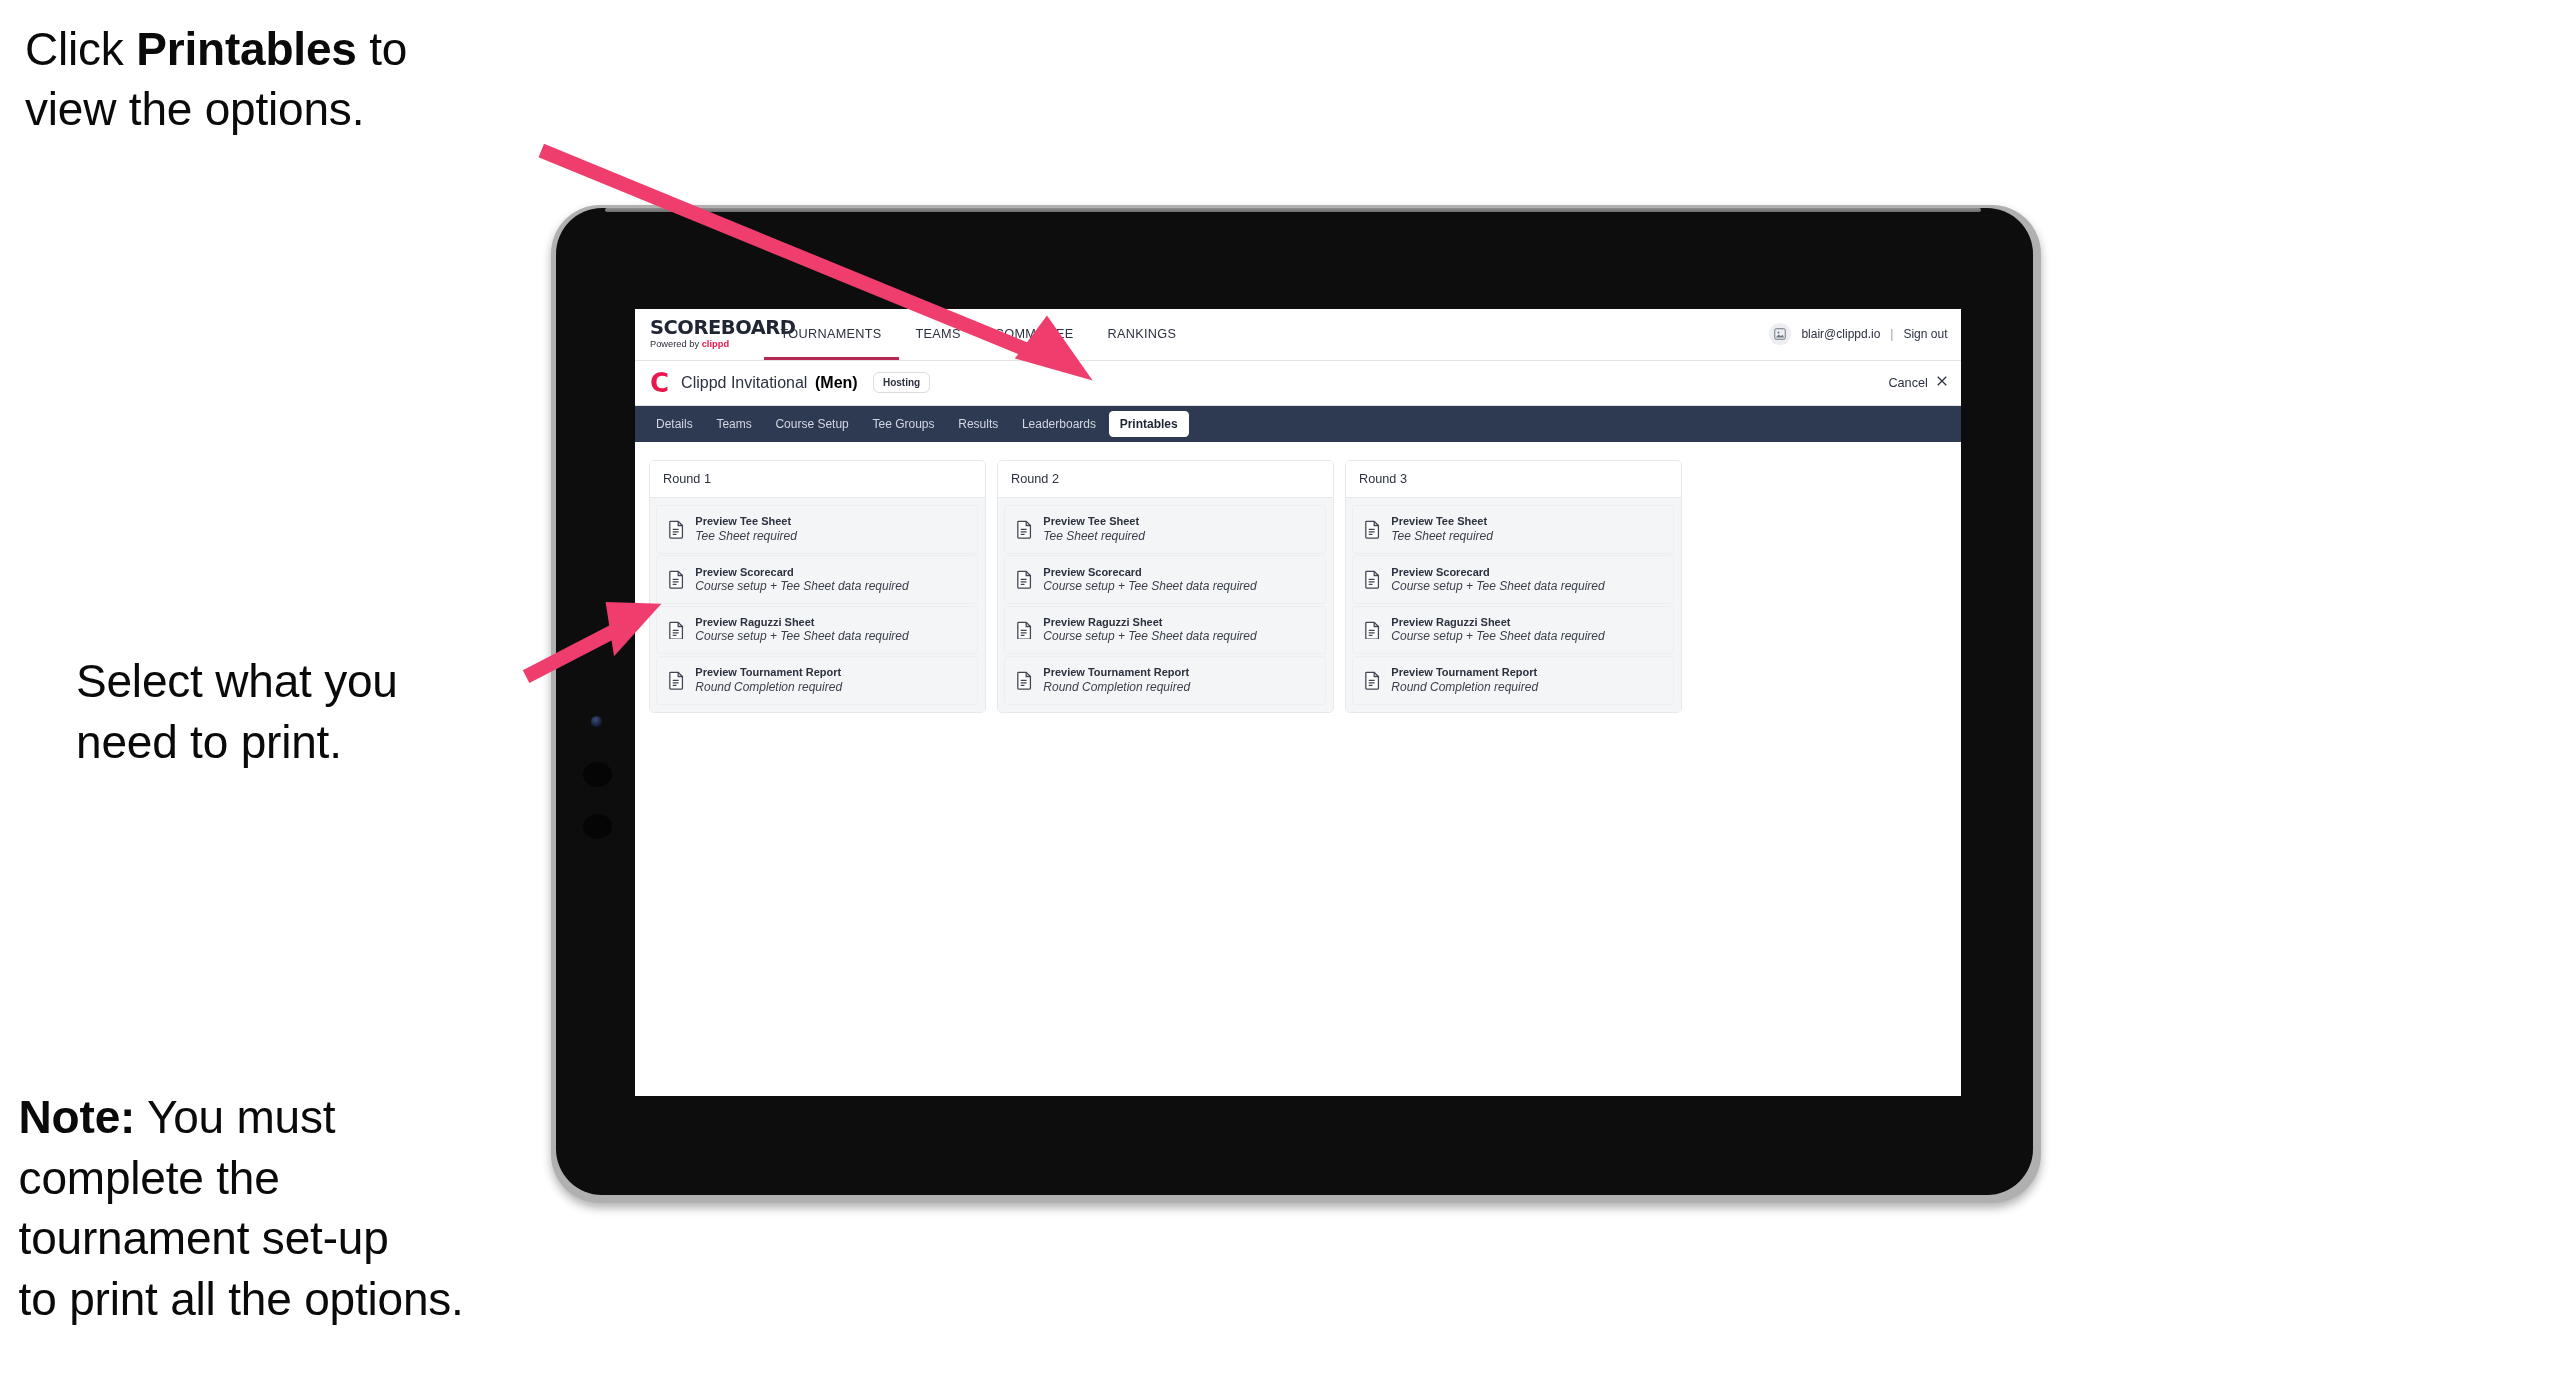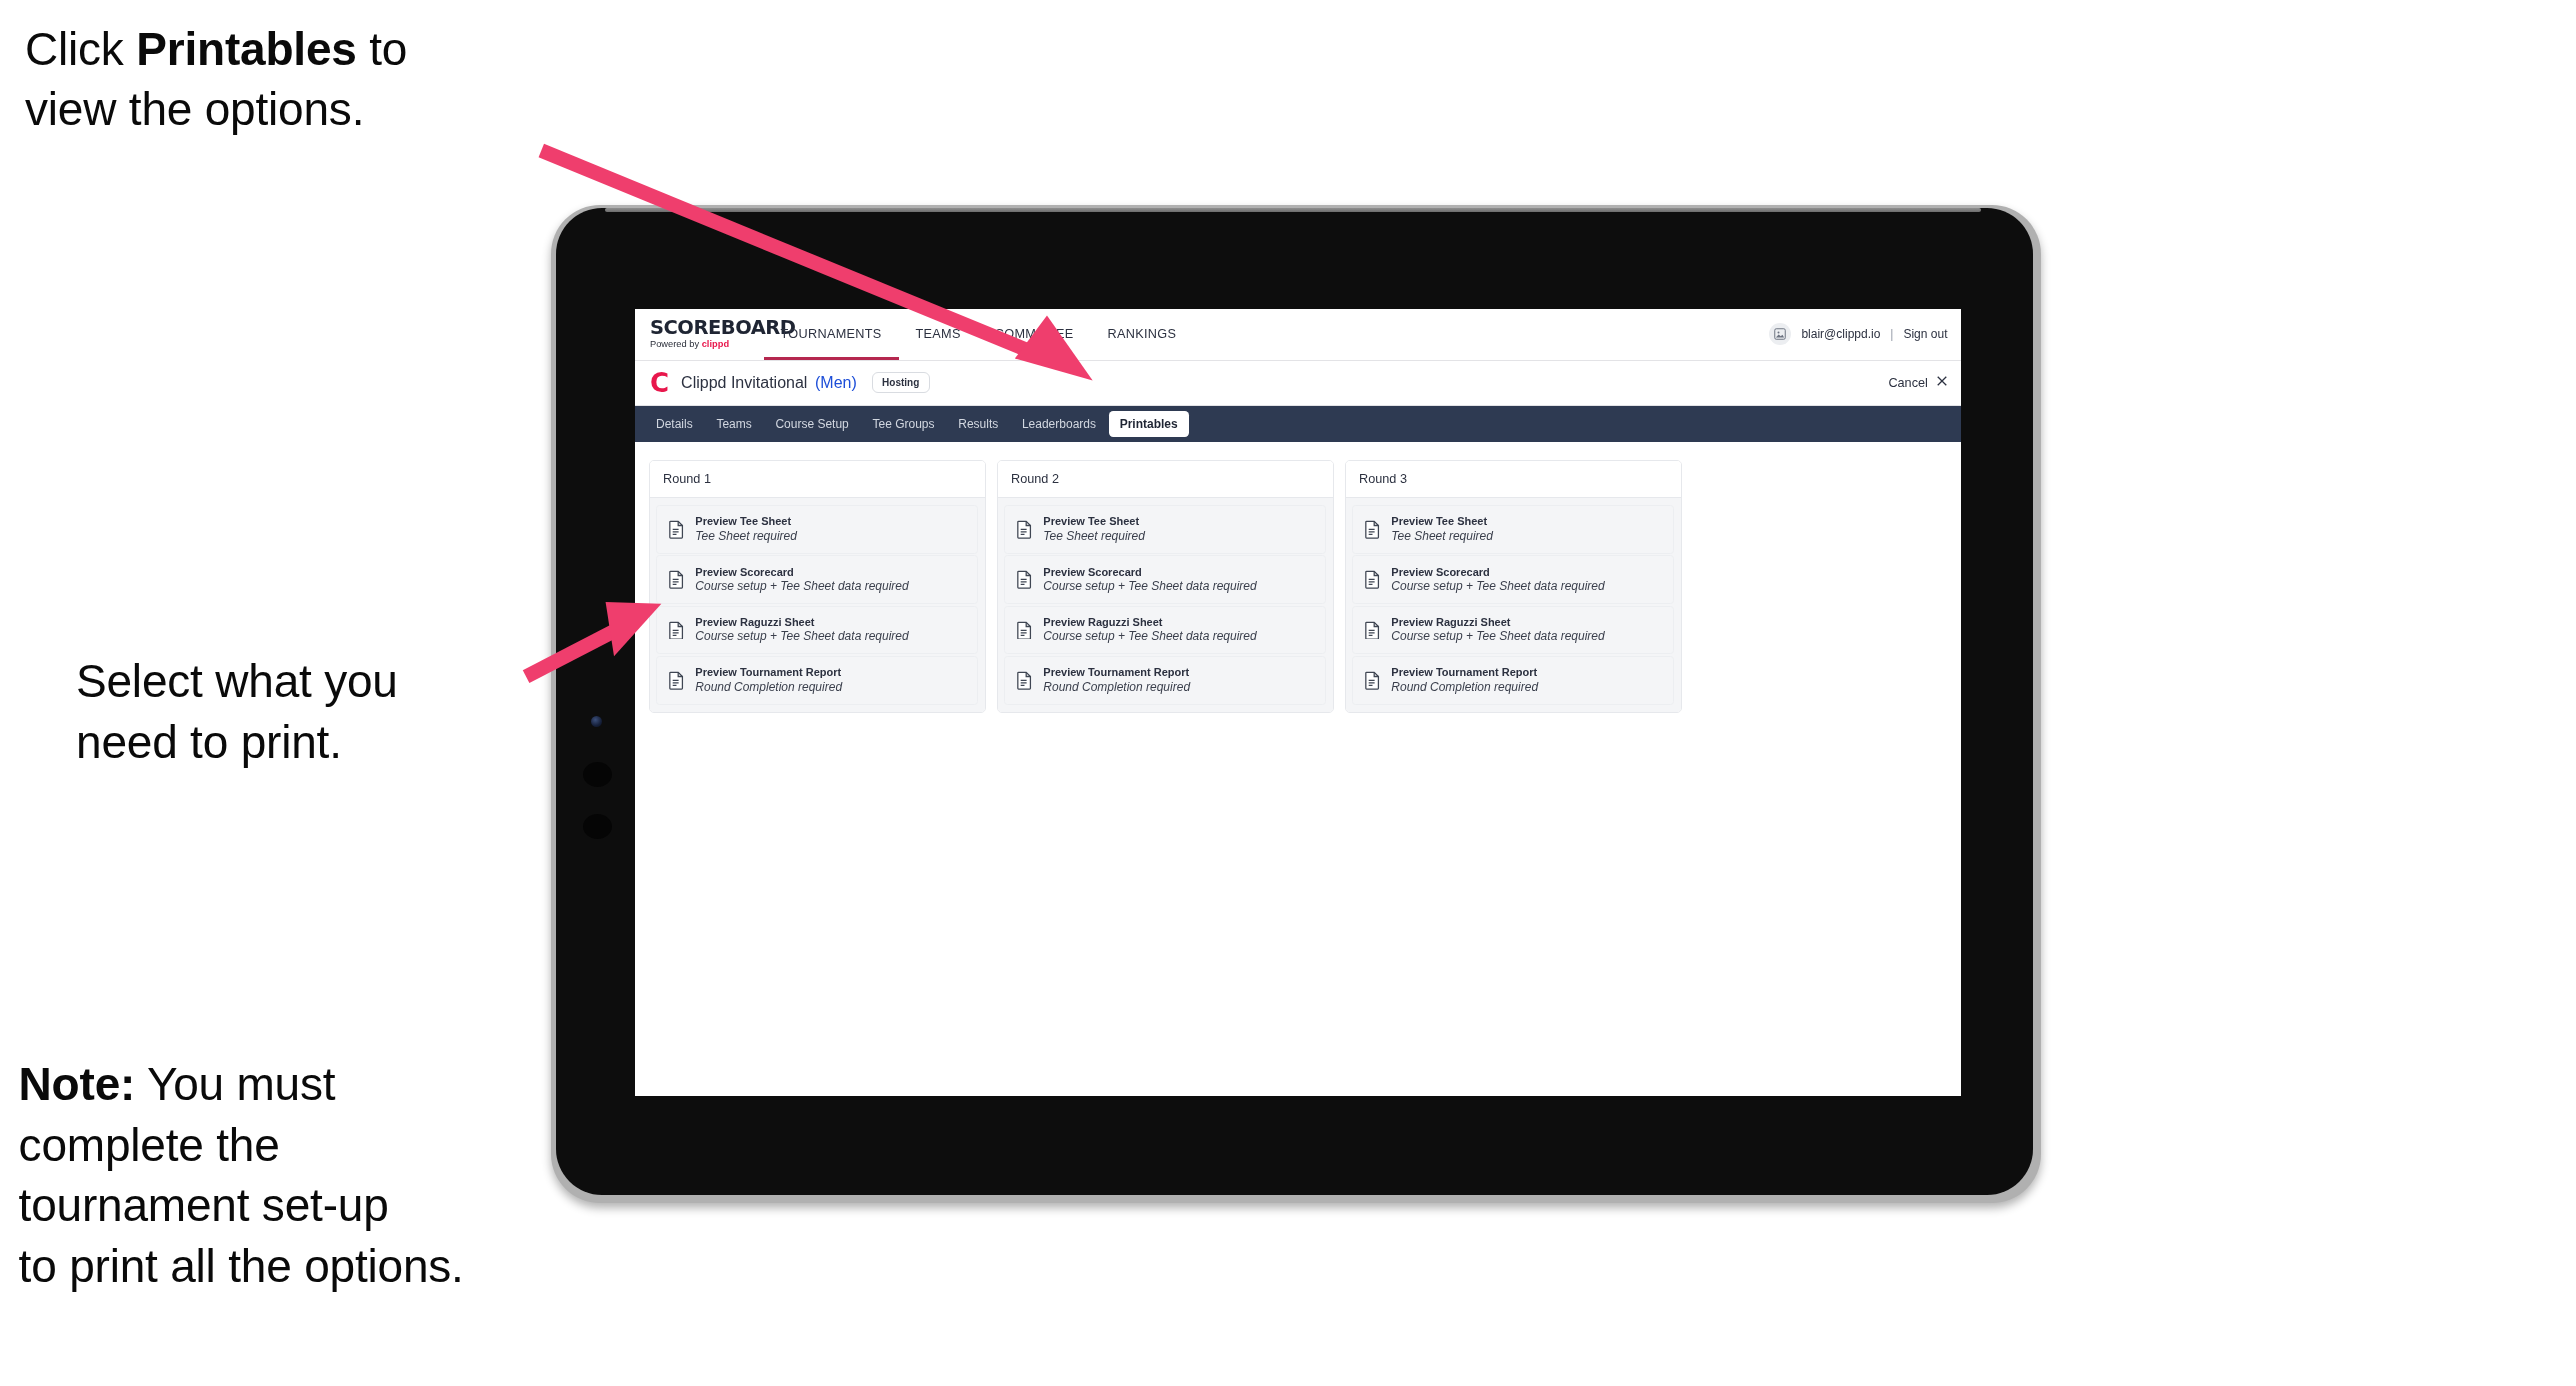--- a/index.html
+++ b/index.html
@@ -17,21 +17,21 @@
     color: #0a0a0a;
     font-family: "Liberation Sans", sans-serif;
     font-size: 46px;
     line-height: 1.32;
     letter-spacing: -0.2px;
     white-space: pre-line;
   }
   .annot b { font-weight: 700; }
   #annot-1 { left: 25px; top: 18.6px; width: 575px; }
   #annot-2 { left: 30px; top: 651px; width: 524px; margin-left: 46px; }
-  #annot-3 { left: 18.6px; top: 1054px; width: 668px; }
+  #annot-3 { left: 18.6px; top: 1087px; width: 668px; }
 
   
   .arrow-svg { position: absolute; overflow: visible; pointer-events: none; }
 
   
   #tablet {
     position: absolute;
     left: 551px; top: 205px;
     width: 1490px; height: 998px;
   }
@@ -149,21 +149,21 @@
   }
   #clippd-c {
     font-family: "DejaVu Sans", sans-serif;
     font-weight: 700;
     font-size: 26px;
     color: #e8174c;
     line-height: 1;
     margin-right: 12px;
   }
   #tourn-name { font-size: 16px; color: #2c3140; }
-  #tourn-gender { font-size: 16px; color: #1d4ed8; margin-left: 7.6px; }
+  #tourn-gender { font-size: 16px; color: #000000; margin-left: 7.6px; font-weight: bold; }
   #hosting-chip {
     margin-left: 15px;
     border: 0.8px solid #d9dce1;
     border-radius: 6px;
     padding: 4.2px 9.3px;
     font-size: 10px;
     font-weight: 700;
     color: #2c3140;
     line-height: 1;
   }

